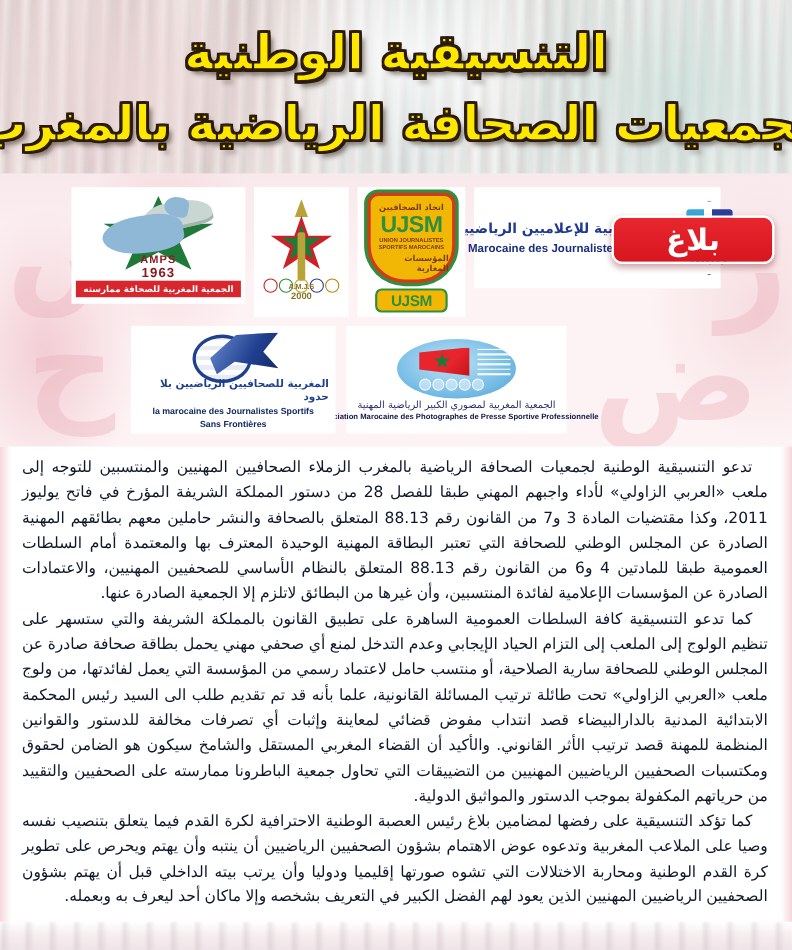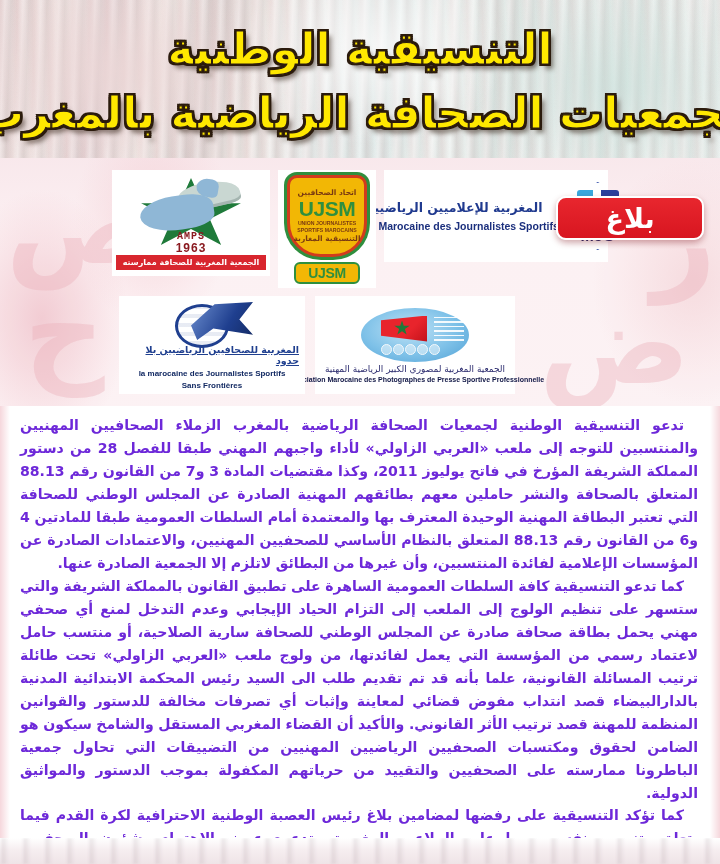--- a/index.html
+++ b/index.html
@@ -242,21 +242,21 @@
   }
   .amps-horse::after {
     content: ""; position: absolute; right: -8px; top: -12px;
     width: 22px; height: 18px; background: #8fb7d6; border-radius: 60% 40% 30% 60%;
     transform: rotate(18deg);
   }
   .amps-txt {
     position: absolute; left: 50%; bottom: 0; transform: translateX(-50%);
     text-align: center; line-height: 1.0;
   }
-  .amps-txt b { display: block; font-size: 10px; color: #8a1a20; font-family: Liberation Mono, monospace; letter-spacing: 1px; }
+  .amps-txt b { display: block; font-size: 10px; color: #8a1a20; font-family: Liberation Sans, sans-serif; letter-spacing: 1px; }
   .amps-txt span { display: block; font-size: 12px; color: #8a1a20; font-weight: bold; font-family: "Liberation Sans", sans-serif; letter-spacing: 1px; }
   .amps-ribbon {
     width: 150px; height: 15px; background: #d8262e; color: #fff;
     display: flex; align-items: center; justify-content: center;
     font-size: 8px; direction: rtl; font-weight: bold;
   }
 
   
   .card-photo { width: 200px; height: 98px; padding: 4px 6px; gap: 2px; }
   .photo-oval {
@@ -287,21 +287,21 @@
   .sf-globe {
     position: absolute; left: 6px; top: 4px; width: 54px; height: 44px;
     border: 3px solid #1f3f8f; border-radius: 50%;
     background: repeating-linear-gradient(0deg, rgba(31,63,143,.10) 0 4px, transparent 4px 9px);
   }
   .sf-swoosh {
     position: absolute; left: 22px; top: 2px; width: 62px; height: 38px;
     background: linear-gradient(120deg,#6d8fd0 0%, #1f3f8f 60%, #132a63 100%);
     clip-path: polygon(0% 62%, 38% 6%, 100% 0%, 78% 46%, 100% 86%, 36% 70%, 10% 100%);
   }
-  .sf-ar { font-size: 9.5px; color: #1f3f8f; direction: rtl; font-weight: 600; text-decoration: underline; }
+  .sf-ar { font-size: 9.5px; color: #1f3f8f; direction: rtl; font-weight: 600; }
   .sf-fr1 { font-size: 8px; color: #132a63; font-weight: bold; font-family: "Liberation Sans", sans-serif; }
   .sf-fr2 { font-size: 8px; color: #132a63; font-weight: bold; font-family: "Liberation Sans", sans-serif; }
 
   
   .balagh {
     position: absolute;
     right: 16px;
     top: 196px;
     z-index: 6;
     width: 148px;
@@ -322,26 +322,26 @@
     position: absolute;
     top: 406px; left: 0;
     width: 720px;
     height: 432px;
     background: #ffffff;
     padding: 8px 22px 0 20px;
     direction: rtl;
     z-index: 5;
   }
   .body-panel p {
-    color: #6d28d9;
+    color: #0f172a;
     font-size: 14.1px;
     line-height: 1.63;
     text-align: justify;
     text-align-last: right;
-    font-weight: bold;
+    font-weight: normal;
     margin-bottom: 0;
     letter-spacing: -0.1px;
     word-spacing: -0.5px;
   }
   .body-panel p.indent { text-indent: 14px; }
 
   
   .body-edge-l, .body-edge-r {
     position: absolute; top: 406px; width: 10px; height: 432px; z-index: 6;
   }
@@ -398,27 +398,46 @@
           <div class="mjs-ar">المغربية للإعلاميين الرياضيين</div>
           <div class="mjs-fr">La Marocaine des Journalistes Sportifs</div>
         </div>
       </div>
 
       <div class="logo-card card-ujsm">
         <div class="ujsm-shield">
           <div class="ujsm-ar-top">اتحاد الصحافيين</div>
           <div class="ujsm-word">UJSM</div>
           <div class="ujsm-fr">UNION JOURNALISTES SPORTIFS MAROCAINS</div>
-          <div class="ujsm-ar-bot">التنسيقية المغاربة</div>
+          <div class="ujsm-ar-bot">المؤسسات المغاربة</div>
         </div>
         <div class="ujsm-pill">
           <span>UJSM</span>
         </div>
       </div>
 
+      <div class="logo-card card-amjs">
+        <div class="amjs-art">
+          <div class="amjs-nib"></div>
+          <div class="amjs-star"></div>
+          <div class="amjs-star-in"></div>
+          <div class="amjs-pen"></div>
+          <div class="amjs-rings">
+            <i></i>
+              <i></i>
+              <i></i>
+              <i></i>
+              <i></i>
+          </div>
+          <div class="amjs-band">
+            <b>A.M.J.S</b>
+            <span>2000</span>
+          </div>
+        </div>
+      </div>
 
       <div class="logo-card card-amps">
         <div class="amps-art">
           <div class="amps-star"></div>
           <div class="amps-wing"></div>
           <div class="amps-horse"></div>
           <div class="amps-txt">
             <b>AMPS</b>
             <span>1963</span>
           </div>

